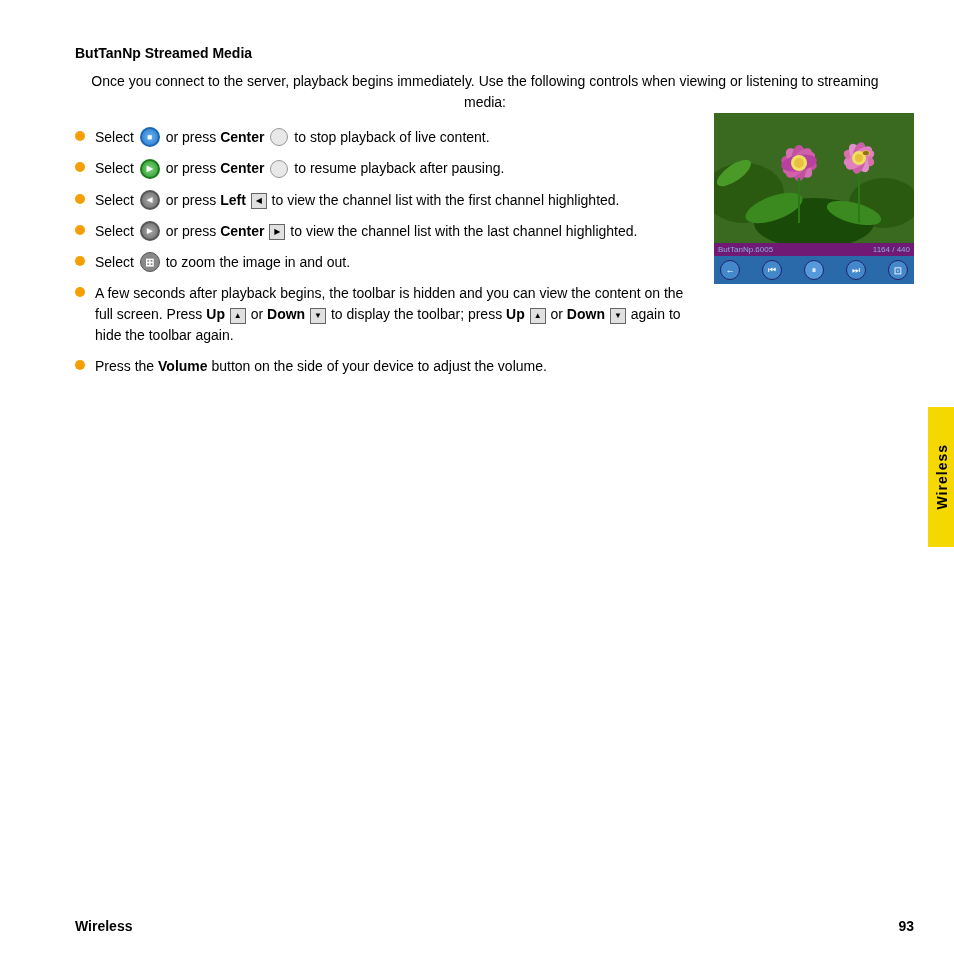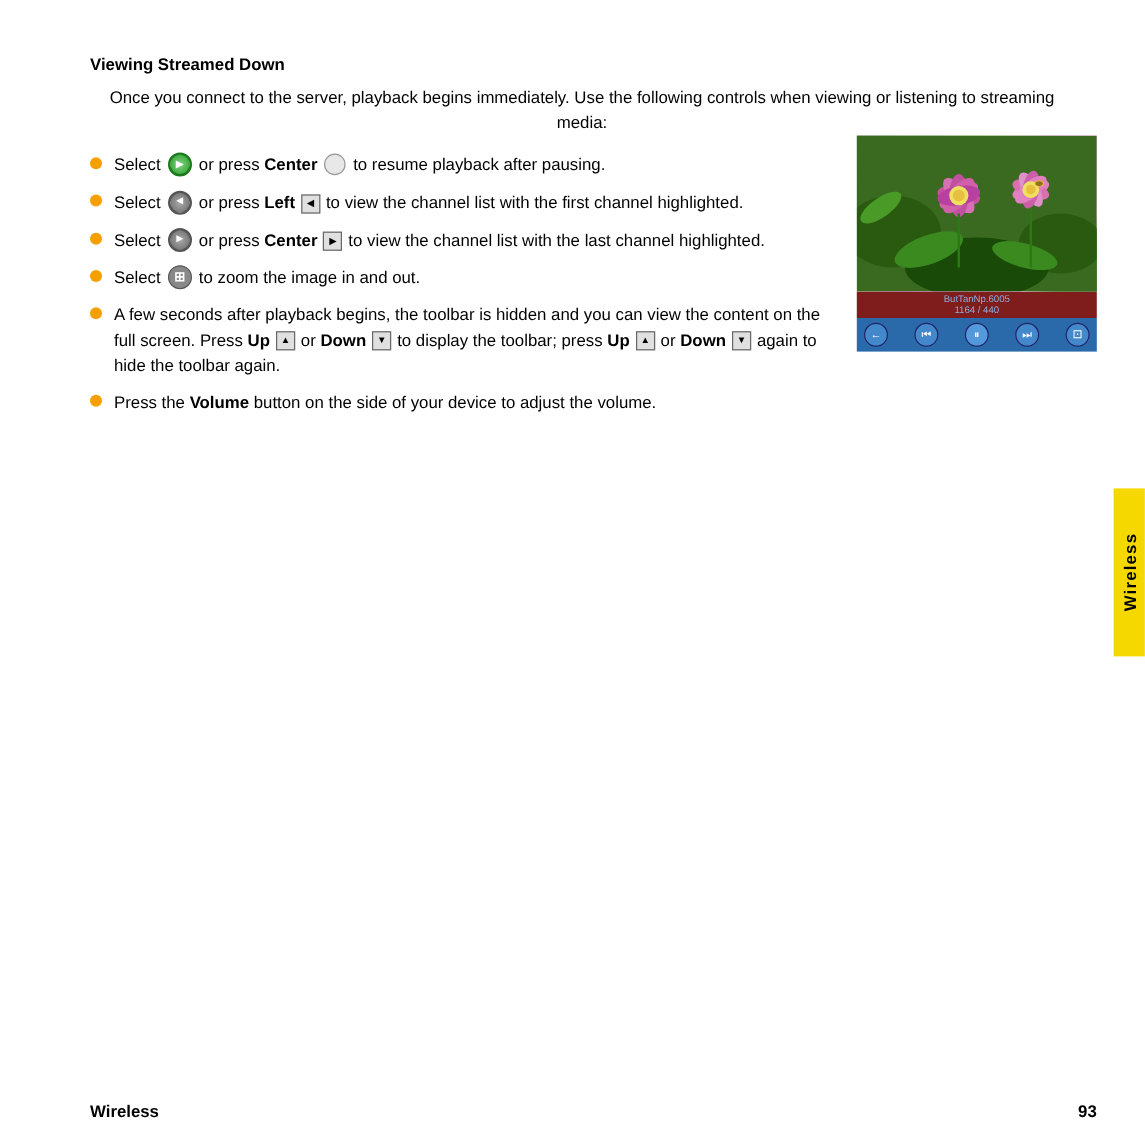--- a/index.html
+++ b/index.html
@@ -204,28 +204,27 @@
 
     .media-controls {
       background: #2a6aaa;
       padding: 4px 6px;
       display: flex;
       align-items: center;
       justify-content: space-between;
     }
 
     .media-controls-top {
-      background: #7f1d1d;
+      background: #701a75;
       padding: 2px 4px;
       display: flex;
       align-items: center;
       justify-content: space-between;
       font-size: 9px;
       color: #aaccff;
-      flex-direction: column;
     }
 
     .control-btn {
       width: 20px;
       height: 20px;
       border-radius: 50%;
       background: #4488cc;
       border: 1px solid #226;
       display: inline-flex;
       align-items: center;
@@ -269,28 +268,34 @@
     }
 
     .full-list {
       max-width: 760px;
     }
   </style>
 </head>
 <body>
 
 <div class="page-content">
-  <div class="section-title">Viewing Streamed Down</div>
+  <div class="section-title">ButTanNp Streamed Media</div>
   <div class="intro-text">Once you connect to the server, playback begins immediately. Use the following controls when viewing or listening to streaming media:</div>
 
   <div class="content-area">
     <ul class="bullet-list full-list">
 
 
 
+      <li>
+        <div class="bullet-dot"></div>
+        <div class="bullet-content">
+          Select <span class="icon-inline icon-stop"></span> or press <strong>Center</strong> <span class="center-button"></span> to stop playback of live content.
+        </div>
+      </li>
 
       <li>
         <div class="bullet-dot"></div>
         <div class="bullet-content">
           Select <span class="icon-inline icon-play"></span> or press <strong>Center</strong> <span class="center-button"></span> to resume playback after pausing.
         </div>
       </li>
 
       <li>
         <div class="bullet-dot"></div>

